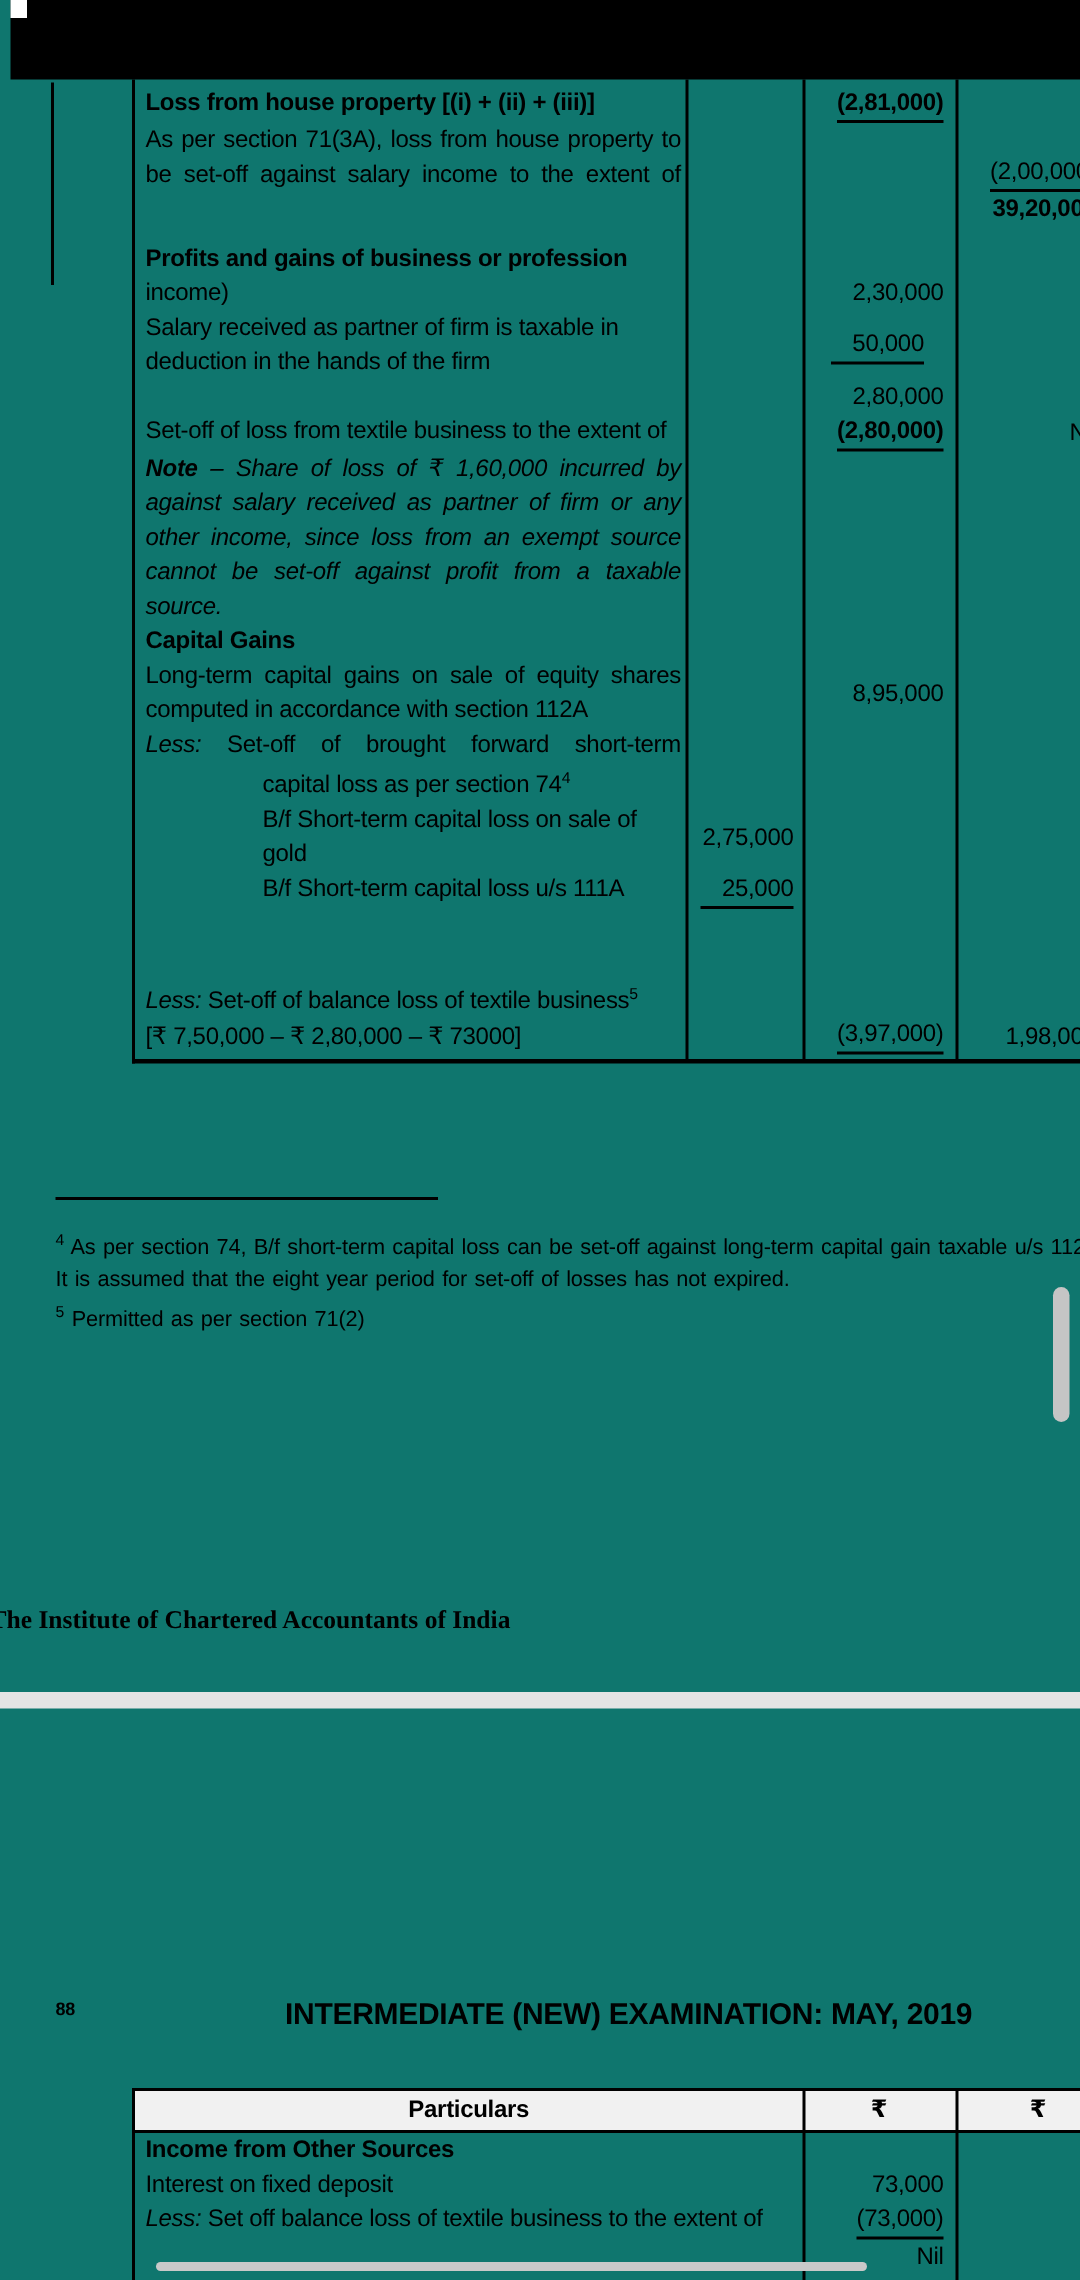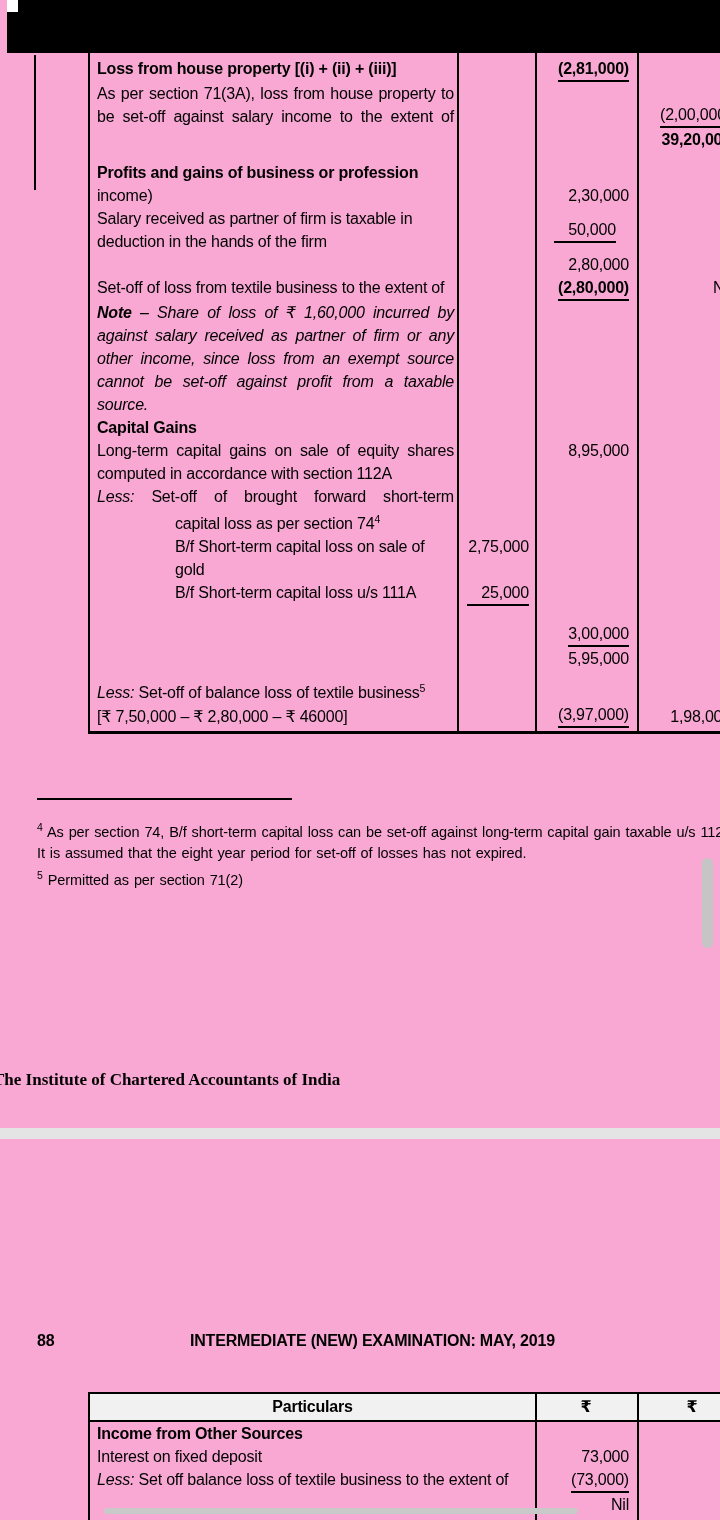--- a/index.html
+++ b/index.html
@@ -1,33 +1,33 @@
 <!DOCTYPE html>
 <html style="--sb: #c5c5c5; --gap: #e4e4e4; --thbg: #f1f1f1;"><head>
 <meta charset="utf-8">
 <title>Document</title>
 <style>
   html,body{margin:0;padding:0;background:#888;}
-  .screen{position:relative;width:720px;height:1520px;background:#f9a8d4;overflow:hidden;
+  .screen{position:relative;width:720px;height:1520px;background:#0f766e;overflow:hidden;
     font-family:"Liberation Sans","DejaVu Sans",sans-serif;font-size:16px;color:#000;
     letter-spacing:-0.2px;}
   
   .topbar{position:absolute;left:7px;top:0;width:713px;height:53px;background:#000;}
   .notch{position:absolute;left:7px;top:0;width:11px;height:12px;background:#fff;}
   .lline{position:absolute;left:34px;top:55px;width:2px;height:135px;background:#000;}
   
   .t1{position:absolute;left:88px;top:53px;width:657px;border-left:2px solid #000;
       border-bottom:3px solid #000;padding:4px 0 3px;box-sizing:content-box;}
   .t2{position:absolute;left:88px;top:1392px;width:657px;height:140px;
       border-left:2px solid #000;border-top:2px solid #000;}
   .vl{position:absolute;top:0;bottom:0;width:2px;background:#000;}
   .row{display:flex;align-items:stretch;position:relative;}
   .tcell{width:367px;box-sizing:border-box;padding:0 3px 0 7px;}
   .t2 .tcell{width:445px;}
-  .acell{box-sizing:border-box;display:flex;flex-direction:column;justify-content:flex-start;
+  .acell{box-sizing:border-box;display:flex;flex-direction:column;justify-content:center;
          align-items:flex-end;text-align:right;}
   .a1{width:78px;padding-right:6px;}
   .a2{width:102px;padding-right:8px;}
   .a3{width:110px;padding-right:16px;}
   .va-center{justify-content:center;margin-left:24px;}
   .va-end{justify-content:flex-end;}
   .ln{line-height:23px;min-height:23px;}
   .aln{line-height:23px;min-height:23px;}
   .jl{text-align:justify;text-align-last:justify;}
   .b{font-weight:bold;}
@@ -44,22 +44,22 @@
   .t2h .hc2{width:102px;}
   .t2h .hc3{width:110px;}
   
   .fnrule{position:absolute;left:37px;top:798px;width:255px;height:2px;background:#000;}
   .fns{position:absolute;left:37px;top:817px;font-size:14.5px;line-height:21.5px;
        white-space:nowrap;word-spacing:1px;letter-spacing:-0.1px;}
   
   .icai{position:absolute;left:-7px;top:1070px;font-family:"Liberation Serif","DejaVu Serif",serif;
         font-weight:bold;font-size:17px;white-space:nowrap;letter-spacing:0;}
   .band{position:absolute;left:0;top:1128px;width:720px;height:11px;background:var(--gap,#e4e4e4);}
-  .pnum{position:absolute;left:37px;top:1332px;font-weight:bold;font-size:16px;}
-  .ehdr{position:absolute;left:190px;top:1332px;font-weight:bold;font-size:16px;white-space:nowrap;text-align:center;}
+  .pnum{position:absolute;left:37px;top:1332px;font-weight:bold;font-size:12px;}
+  .ehdr{position:absolute;left:190px;top:1332px;font-weight:bold;font-size:20px;white-space:nowrap;text-align:center;}
   .vsb{position:absolute;left:702px;top:858px;width:11px;height:90px;border-radius:6px;
        background:var(--sb,#c5c5c5);}
   .hsb{position:absolute;left:104px;top:1508px;width:474px;height:6px;border-radius:3px;
        background:#c9c9c9;z-index:4;}
 </style>
 </head>
 <body>
 
 <div class="screen">
 
@@ -205,31 +205,27 @@
           </div>
           <div class="acell a2"></div>
           <div class="acell a3"></div>
         </div>
         <div class="sp" style="height: 16px;"></div>
         <div class="row">
           <div class="tcell">
             <div class="ln"><span>&nbsp;</span></div>
           </div>
           <div class="acell a1"></div>
-          <div class="acell a2">
-            <div class="aln"><span class="amt und">3,00,000</span></div>
-            <div class="aln"><span class="amt">5,95,000</span></div>
-          </div>
           <div class="acell a3"></div>
         </div>
         <div class="sp" style="height: 7px;"></div>
         <div class="row">
           <div class="tcell">
             <div class="ln"><span class="i">Less:</span><span> Set-off of balance loss of textile business</span><span class="sup">5</span></div>
-            <div class="ln"><span>[₹ 7,50,000 – ₹ 2,80,000 – ₹ 46000]</span></div>
+            <div class="ln"><span>[₹ 7,50,000 – ₹ 2,80,000 – ₹ 73000]</span></div>
           </div>
           <div class="acell a1 va-end"></div>
           <div class="acell a2 va-end">
             <div class="aln"><span class="amt und">(3,97,000)</span></div>
           </div>
           <div class="acell a3 va-end">
             <div class="aln"><span class="amt">1,98,000</span></div>
           </div>
         </div>
       </div>

